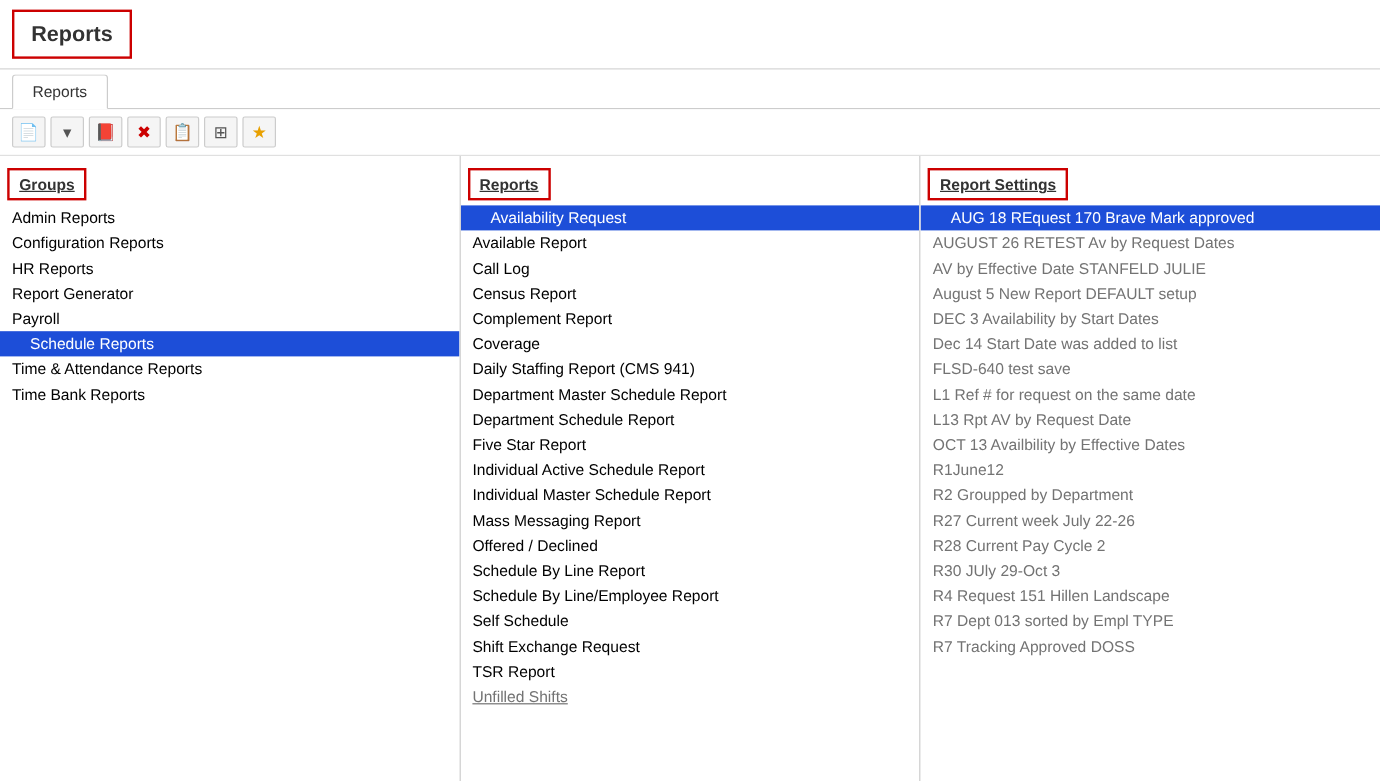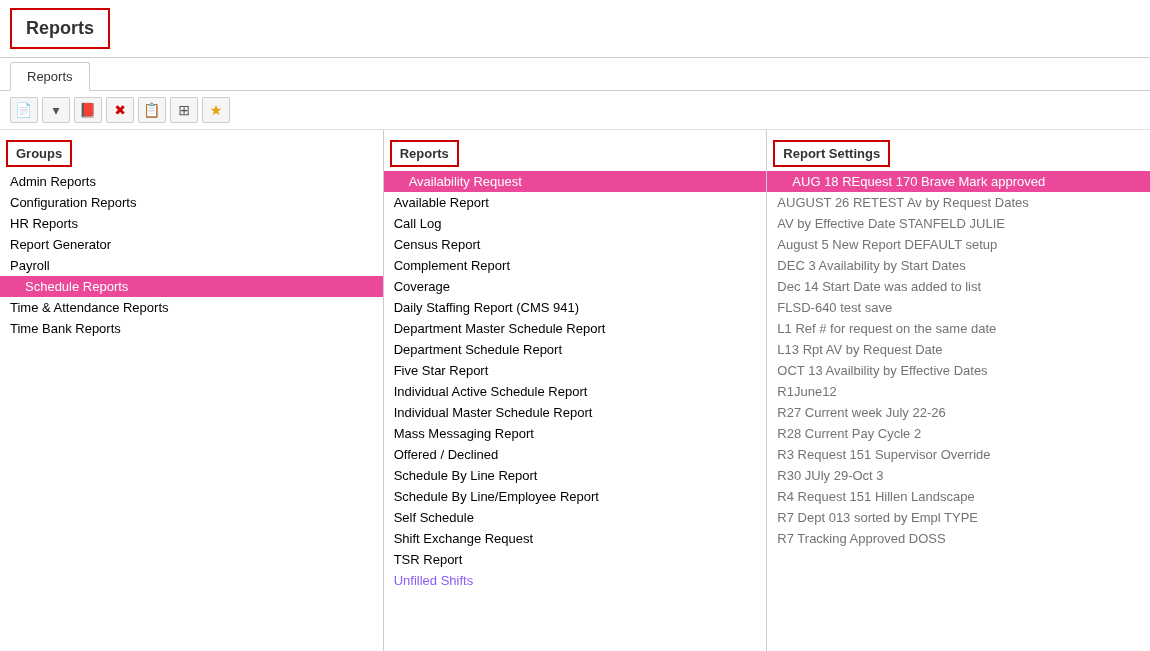--- a/index.html
+++ b/index.html
@@ -86,20 +86,21 @@
 
     .panel-header {
       border: 2px solid #cc0000;
       padding: 4px 8px;
       font-size: 13px;
       font-weight: bold;
       margin: 6px 6px 0 6px;
       background: #fff;
       display: inline-block;
       width: fit-content;
+      text-decoration: underline;
     }
 
     .panel-header-wrap {
       padding: 4px 0 2px 0;
     }
 
     .panel-list {
       overflow-y: auto;
       flex: 1;
       margin-top: 2px;
@@ -108,31 +109,32 @@
     .list-item {
       padding: 3px 10px;
       cursor: pointer;
       white-space: nowrap;
       overflow: hidden;
       text-overflow: ellipsis;
       color: #000000;
     }
 
     .list-item.selected {
-      background: #ec4899;
+      background: #1d4ed8;
       color: #fff;
       padding-left: 25px;
     }
 
     .list-item.black-text {
       color: #737373;
     }
 
     .list-item.orange-text {
-      color: #8b5cf6;
+      color: #737373;
+      text-decoration: underline;
     }
 
     .page-wrapper {
       background: #e8e8e8;
       min-height: 651px;
     }
 
     .header-row {
       display: flex;
       align-items: center;
@@ -218,23 +220,23 @@
           <div class="list-item black-text">AUGUST 26 RETEST Av by Request Dates</div>
           <div class="list-item black-text">AV by Effective Date STANFELD JULIE</div>
           <div class="list-item black-text">August 5 New Report DEFAULT setup</div>
           <div class="list-item black-text">DEC 3 Availability by Start Dates</div>
           <div class="list-item black-text">Dec 14 Start Date was added to list</div>
           <div class="list-item black-text">FLSD-640 test save</div>
           <div class="list-item black-text">L1 Ref # for request on the same date</div>
           <div class="list-item black-text">L13 Rpt AV by Request Date</div>
           <div class="list-item black-text">OCT 13 Availbility by Effective Dates</div>
           <div class="list-item black-text">R1June12</div>
+          <div class="list-item black-text">R2 Groupped by Department</div>
           <div class="list-item black-text">R27 Current week July 22-26</div>
           <div class="list-item black-text">R28 Current Pay Cycle 2</div>
-          <div class="list-item black-text">R3 Request 151 Supervisor Override</div>
           <div class="list-item black-text">R30 JUly 29-Oct 3</div>
           <div class="list-item black-text">R4 Request 151 Hillen Landscape</div>
           <div class="list-item black-text">R7 Dept 013 sorted by Empl TYPE</div>
           <div class="list-item black-text">R7 Tracking Approved DOSS</div>
         </div>
     </div>
 
   </div>
 </div>
 

